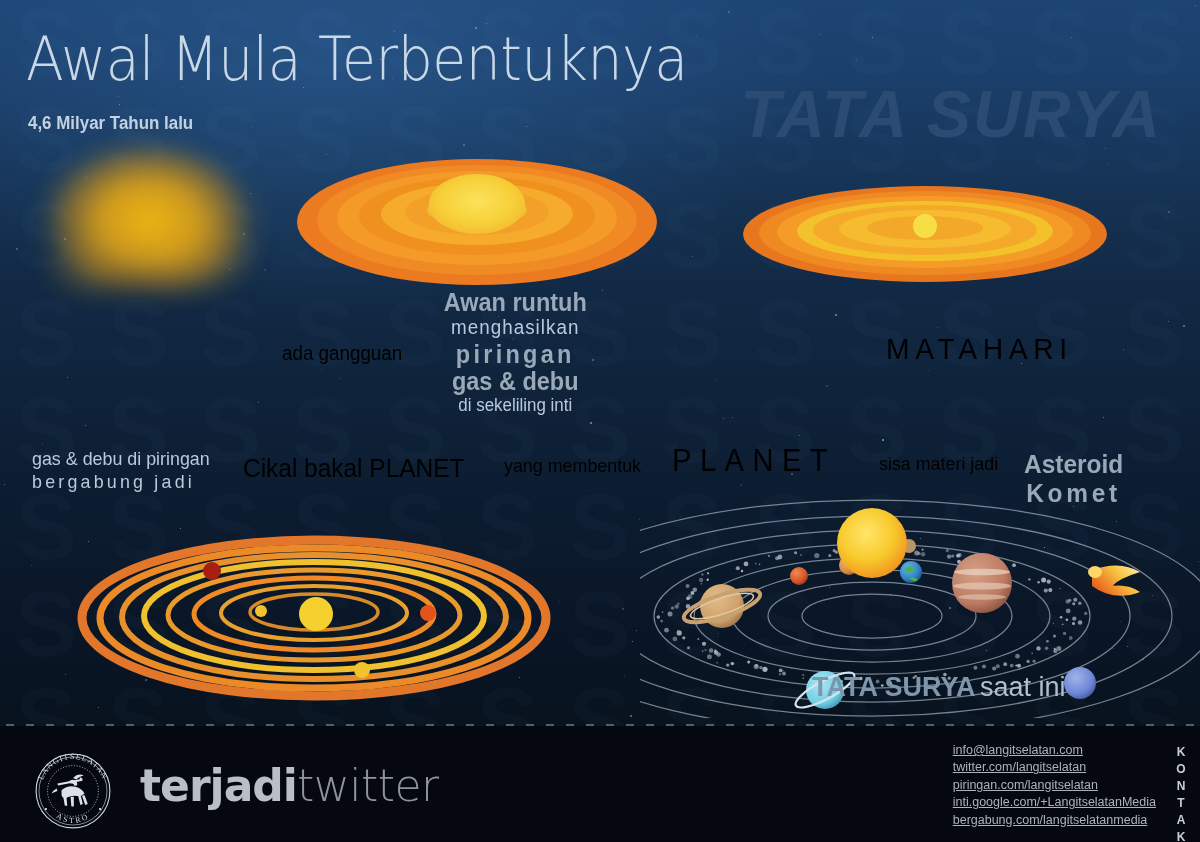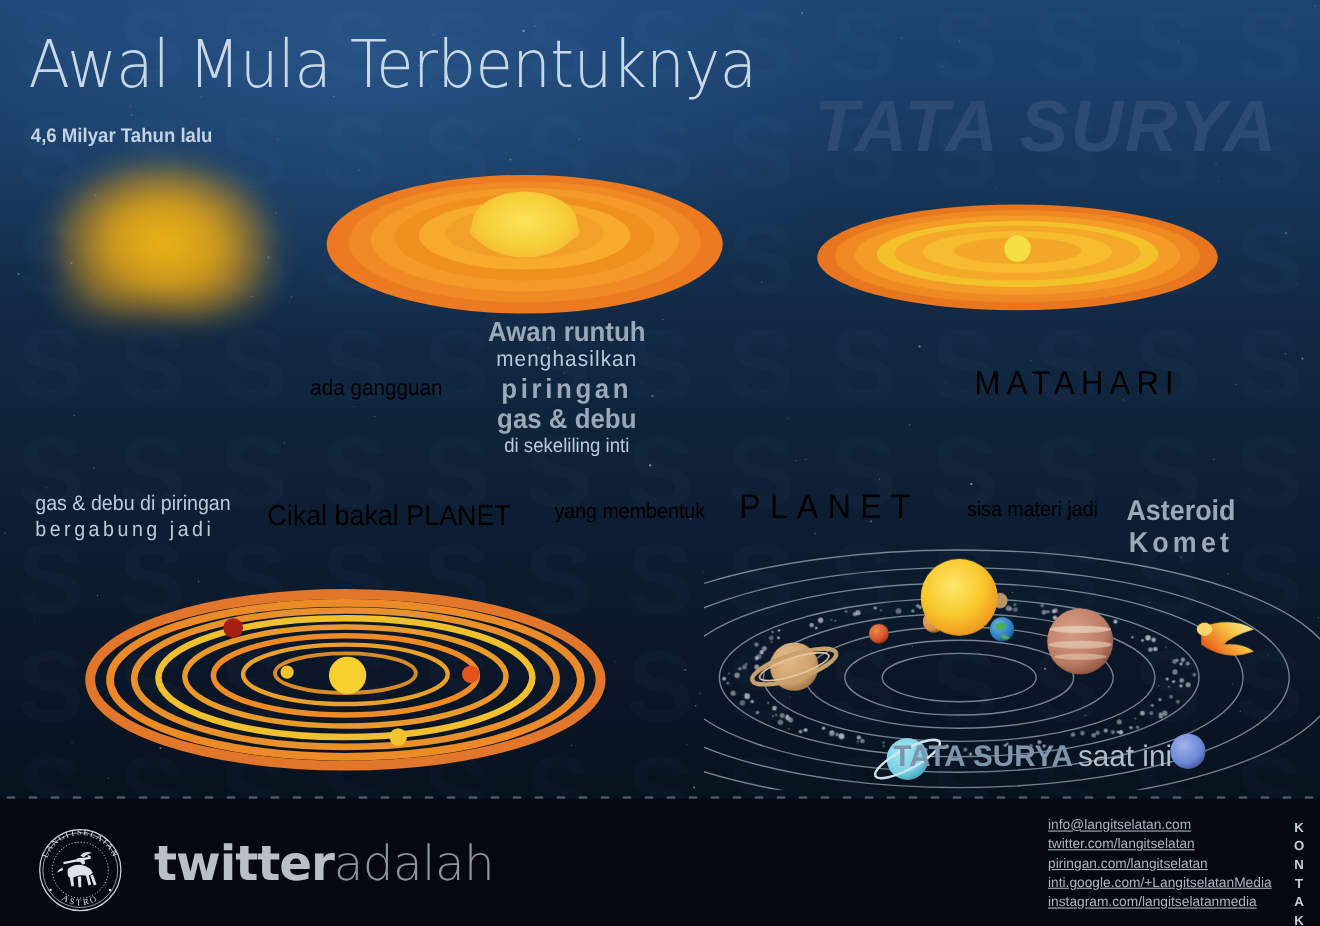--- a/index.html
+++ b/index.html
@@ -769,29 +769,29 @@
       <path d="M31 41 l30 -6 l0.7 2.4 l-30 6 z"></path>
       <path d="M58 33 l4 2 l-3 3 z"></path>
       <path d="M50 34 q6 -6 13 -3 q-6 1 -9 5 z"></path>
       <path d="M30 47 q-4 2 -6 6 q4 -2 7 -3 z"></path>
     </g>
     <circle cx="17" cy="72" r="1.4" fill="#d7dee6"></circle>
     <circle cx="83" cy="72" r="1.4" fill="#d7dee6"></circle>
   </svg>
 
   <div class="wordmark">
-    <span class="b">twitter</span><span class="l">adalah</span>
+    <span class="b">terjadi</span><span class="l">twitter</span>
   </div>
 
   <div class="contact">
     <div>info@langitselatan.com</div>
     <div>twitter.com/langitselatan</div>
     <div>piringan.com/langitselatan</div>
     <div>inti.google.com/+LangitselatanMedia</div>
-    <div>instagram.com/langitselatanmedia</div>
+    <div>bergabung.com/langitselatanmedia</div>
   </div>
 
   <div class="kontak" id="kontak">
       <span>K</span>
       <span>O</span>
       <span>N</span>
       <span>T</span>
       <span>A</span>
       <span>K</span>
     </div>

